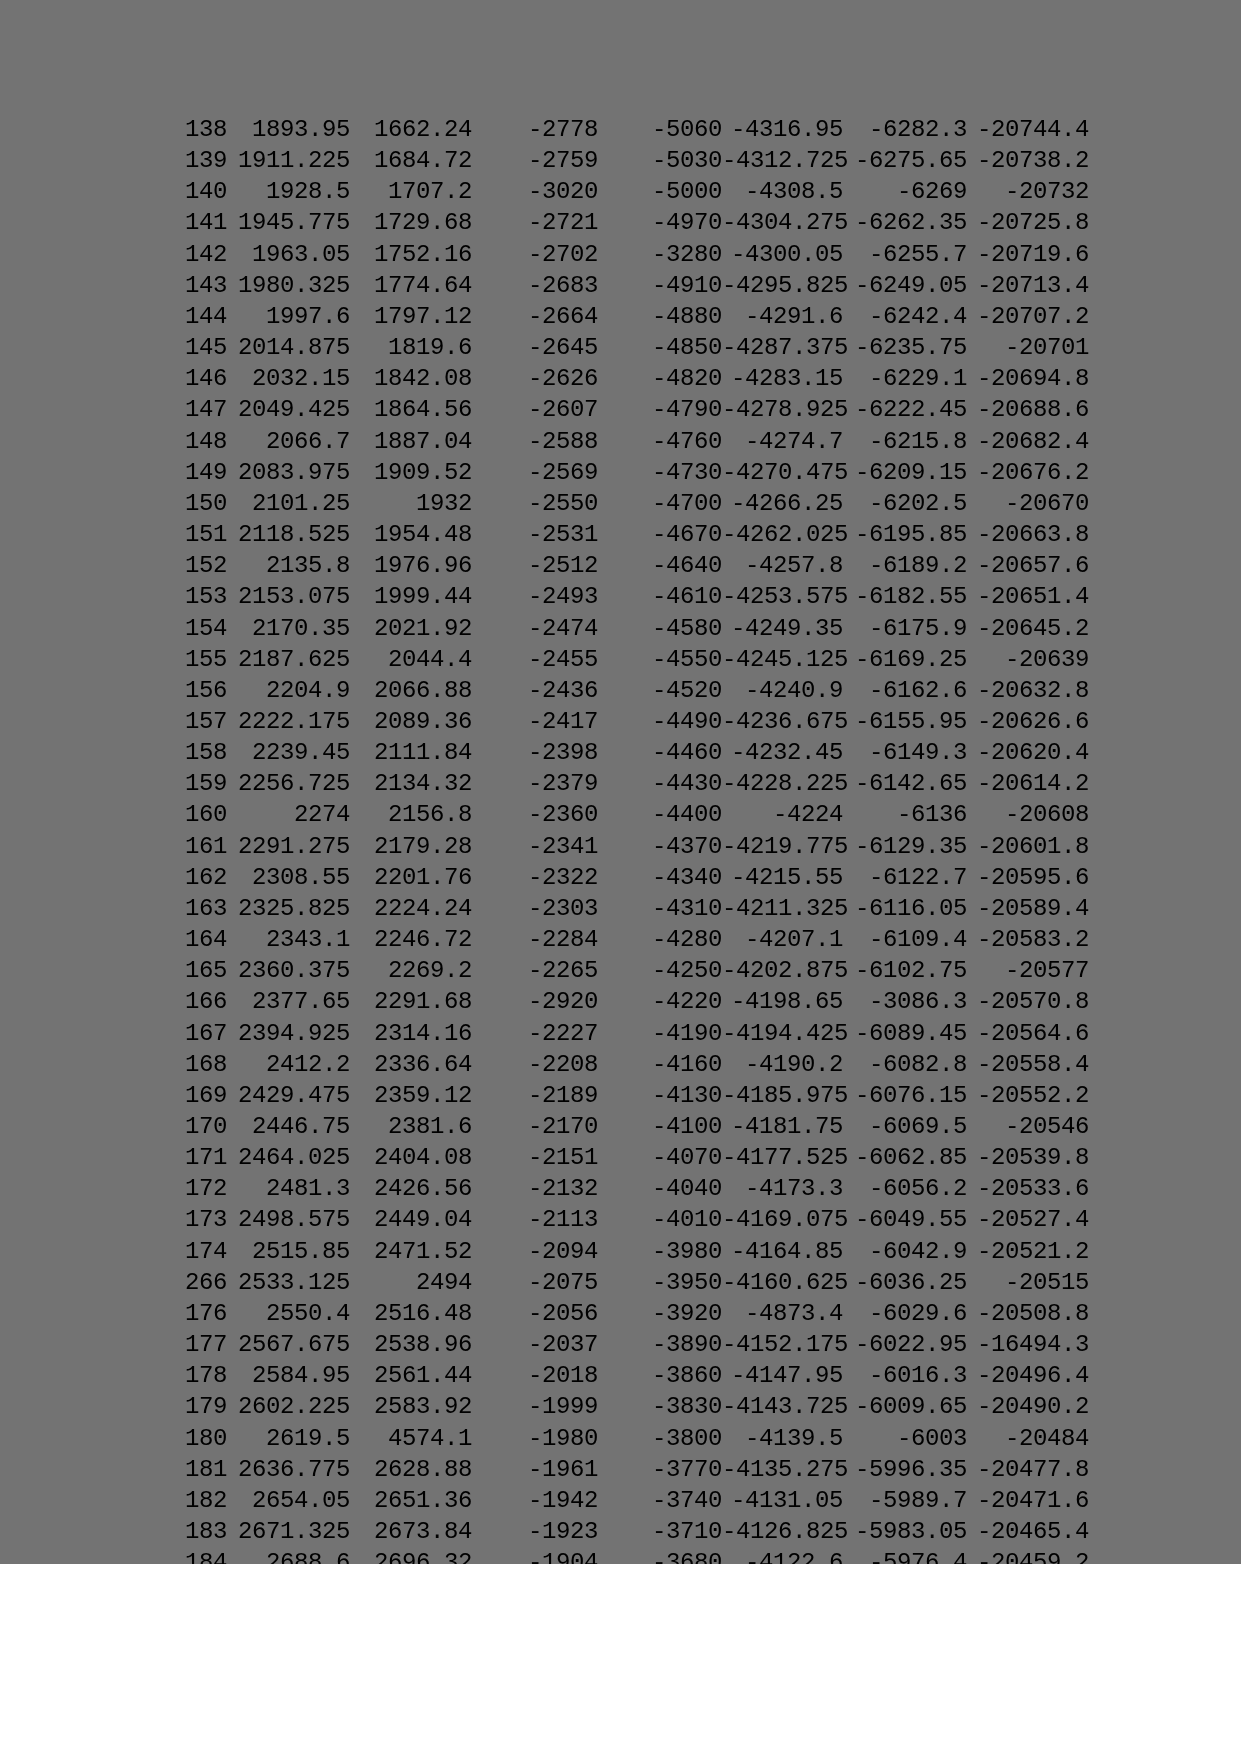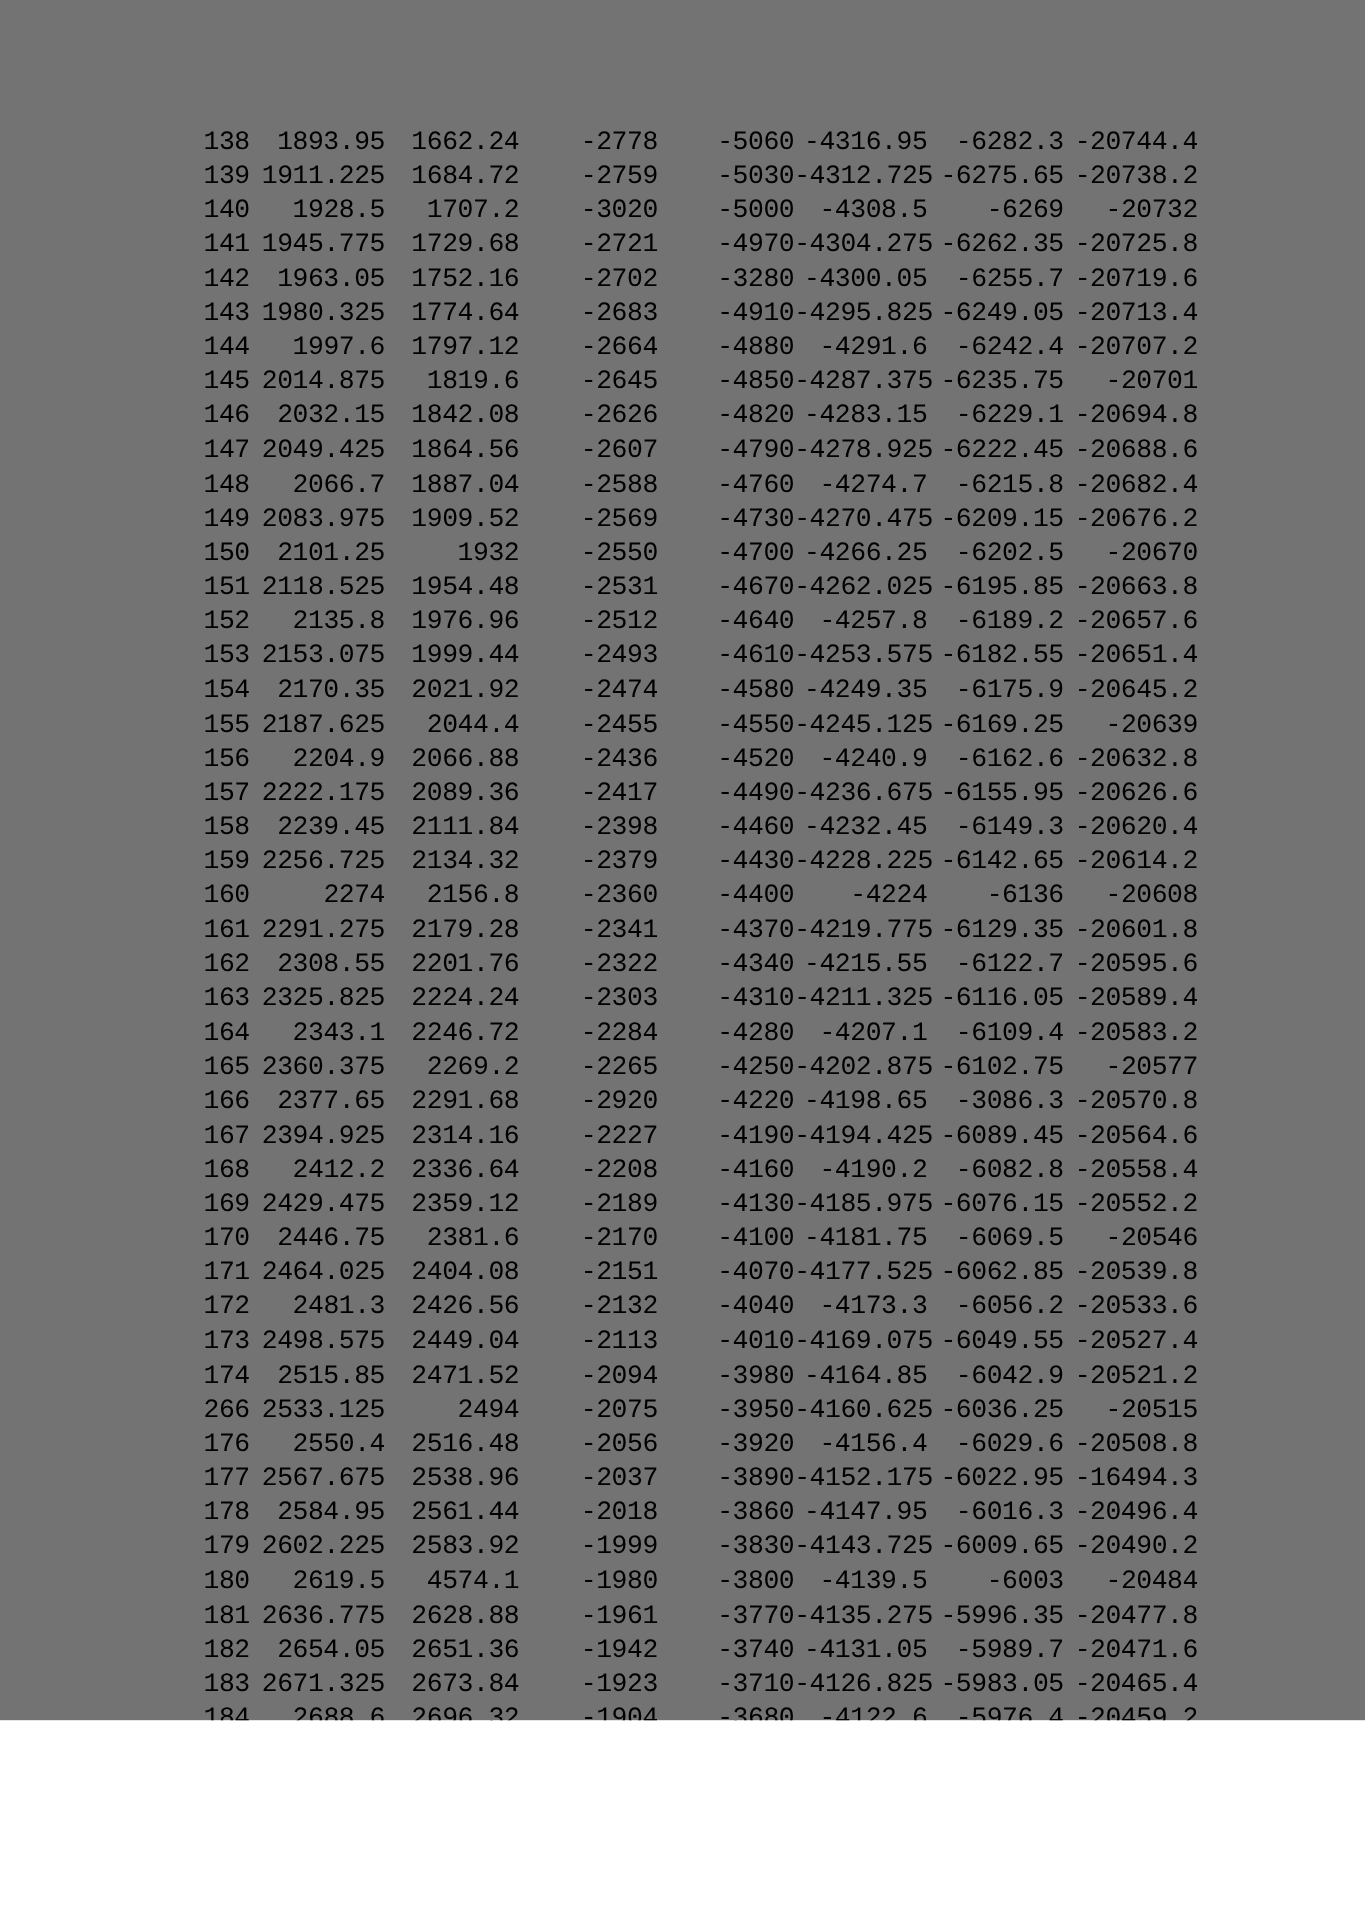--- a/index.html
+++ b/index.html
@@ -340,21 +340,21 @@
       <div class="cell">-2075</div>
       <div class="cell">-3950</div>
       <div class="cell">-4160.625</div>
       <div class="cell">-6036.25</div>
       <div class="cell">-20515</div>
       <div class="cell">176</div>
       <div class="cell">2550.4</div>
       <div class="cell">2516.48</div>
       <div class="cell">-2056</div>
       <div class="cell">-3920</div>
-      <div class="cell">-4156.4</div>
+      <div class="cell">-4873.4</div>
       <div class="cell">-6029.6</div>
       <div class="cell">-20508.8</div>
       <div class="cell">177</div>
       <div class="cell">2567.675</div>
       <div class="cell">2538.96</div>
       <div class="cell">-2037</div>
       <div class="cell">-3890</div>
       <div class="cell">-4152.175</div>
       <div class="cell">-6022.95</div>
       <div class="cell">-16494.3</div>

